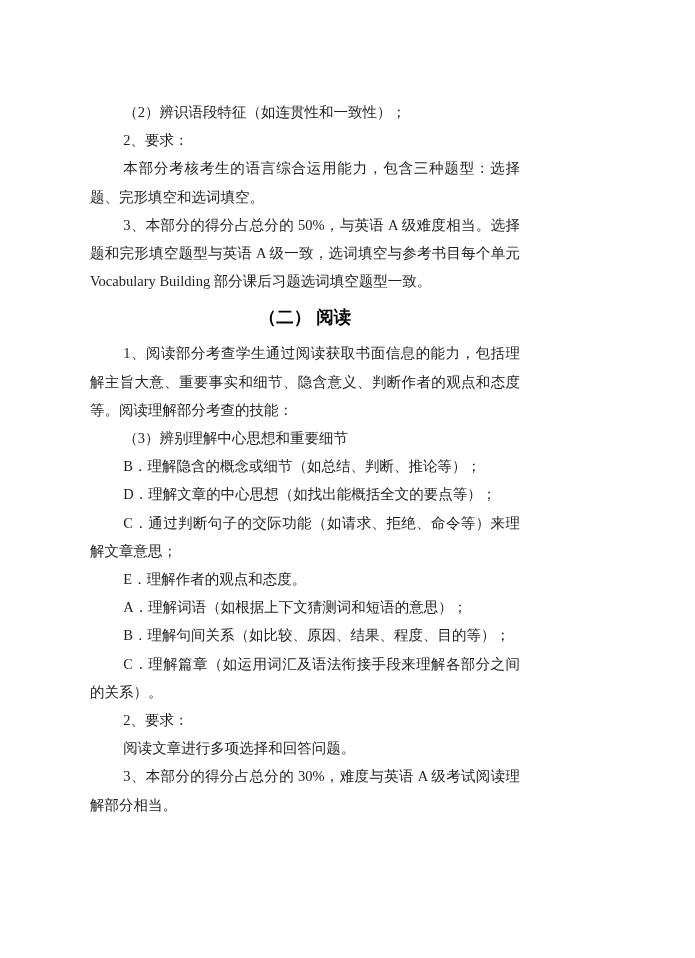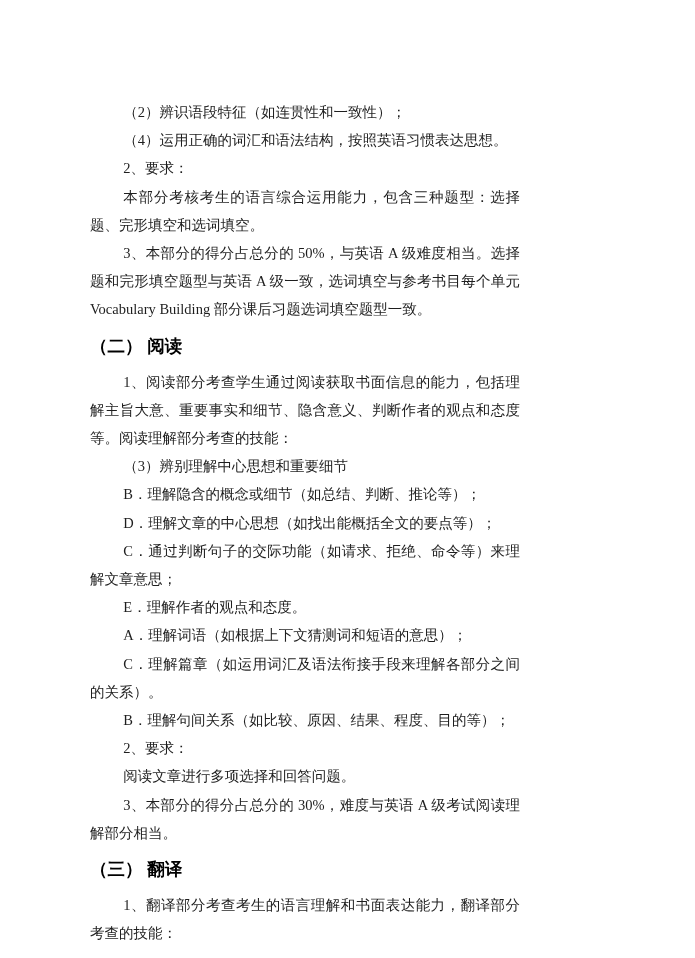--- a/index.html
+++ b/index.html
@@ -24,52 +24,47 @@
     margin: 0;
     text-indent: 2.3em;
     text-align: justify;
   }
   .section-heading {
     font-family: "Liberation Sans", "DejaVu Sans", sans-serif;
     font-weight: 700;
     font-size: 17.5px;
     line-height: 32px;
     color: #000000;
-    text-align: left;
+    text-align: center;
     text-indent: 0;
     margin: 6px 0;
   }
 </style>
 </head>
 <body>
 
 <div class="page">
 
   <section>
     <p>（2）辨识语段特征（如连贯性和一致性）；</p>
-    <p>（4）运用正确的词汇和语法结构，按照英语习惯表达思想。</p>
     <p>2、要求：</p>
     <p>本部分考核考生的语言综合运用能力，包含三种题型：选择题、完形填空和选词填空。</p>
     <p>3、本部分的得分占总分的 50%，与英语 A 级难度相当。选择题和完形填空题型与英语 A 级一致，选词填空与参考书目每个单元 Vocabulary Building 部分课后习题选词填空题型一致。</p>
   </section>
 
   <section>
     <h2 class="section-heading">（二） 阅读</h2>
     <p>1、阅读部分考查学生通过阅读获取书面信息的能力，包括理解主旨大意、重要事实和细节、隐含意义、判断作者的观点和态度等。阅读理解部分考查的技能：</p>
     <p>（3）辨别理解中心思想和重要细节</p>
     <p>B．理解隐含的概念或细节（如总结、判断、推论等）；</p>
     <p>D．理解文章的中心思想（如找出能概括全文的要点等）；</p>
     <p>C．通过判断句子的交际功能（如请求、拒绝、命令等）来理解文章意思；</p>
     <p>E．理解作者的观点和态度。</p>
     <p>A．理解词语（如根据上下文猜测词和短语的意思）；</p>
+    <p>B．理解句间关系（如比较、原因、结果、程度、目的等）；</p>
     <p>C．理解篇章（如运用词汇及语法衔接手段来理解各部分之间的关系）。</p>
-    <p>B．理解句间关系（如比较、原因、结果、程度、目的等）；</p>
     <p>2、要求：</p>
     <p>阅读文章进行多项选择和回答问题。</p>
     <p>3、本部分的得分占总分的 30%，难度与英语 A 级考试阅读理解部分相当。</p>
   </section>
 
-  <section>
-    <h2 class="section-heading">（三） 翻译</h2>
-    <p>1、翻译部分考查考生的语言理解和书面表达能力，翻译部分考查的技能：</p>
-  </section>
 
 </div>
 
 </body></html>

